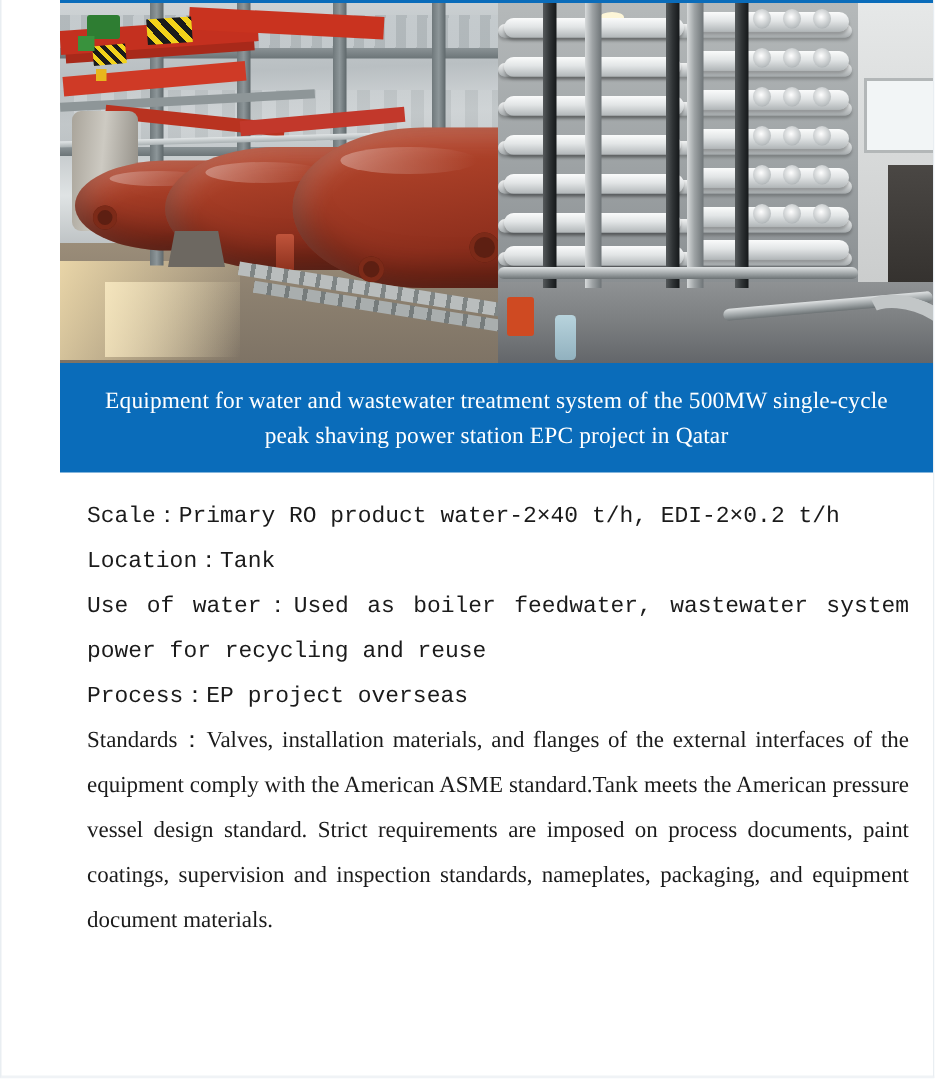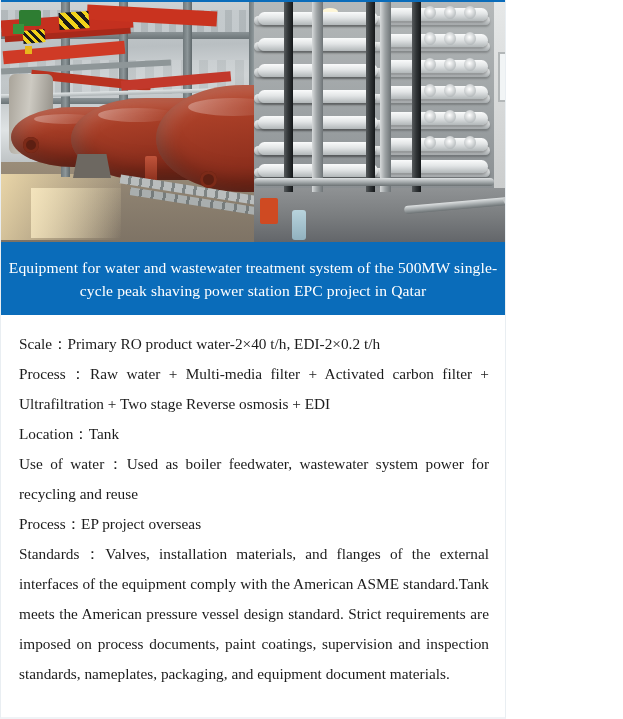--- a/index.html
+++ b/index.html
@@ -2,23 +2,24 @@
 <html><head>
 <meta charset="utf-8">
 <style>
   html,body{margin:0;padding:0;background:#ffffff;}
   body{
     width:623px;height:719px;overflow:hidden;
     font-family:"Liberation Serif","DejaVu Serif",serif;
     -webkit-font-smoothing:antialiased;
   }
   .card{
-    position:relative;width:506px;height:719px;box-sizing:border-box;
+    position:relative;width:623px;height:719px;box-sizing:border-box;
     background:#fff;border-left:1px solid #e9eef2;border-right:1px solid #e9eef2;
     border-bottom:2px solid #f0f3f6;
+    padding-left:39px;
   }
 
   
   .photos{position:relative;display:flex;width:100%;height:240px;overflow:hidden;
           border-top:2px solid #0a6cba;}
   .photo{position:relative;overflow:hidden;}
   .photo-left{width:313px;height:240px;background:#b7b3ab;}
   .photo-right{width:310px;height:240px;background:#c9c9c6;}
   .ph{position:absolute;}
 
@@ -116,21 +117,21 @@
 
   
   .banner{background:#0a6cba;height:73px;width:100%;box-sizing:border-box;
     display:flex;align-items:center;justify-content:center;}
   .banner-title{color:#ffffff;font-size:15.6px;line-height:23px;text-align:center;
     max-width:550px;letter-spacing:.1px;}
 
   
   .content{padding:14px 16px 0 18px;}
   .line{font-size:15.3px;line-height:30px;color:#1b1b1b;margin:0;
-        text-align:justify;text-justify:inter-word;}
+        text-align:justify;text-justify:inter-word;font-family:Liberation Mono, monospace;}
   .para{font-size:15.3px;line-height:30px;color:#1b1b1b;margin:0;
         text-align:justify;text-justify:inter-word;}
   .para:last-child{text-align-last:left;}
 </style>
 </head>
 <body>
 
 <div class="card">
 
   <div class="photos">
@@ -253,20 +254,19 @@
       <div class="ph r-bottle"></div>
     </div>
   </div>
 
   <div class="banner">
     <div class="banner-title">Equipment for water and wastewater treatment system of the 500MW single-cycle peak shaving power station EPC project in Qatar</div>
   </div>
 
   <div class="content">
     <p class="line">Scale：Primary RO product water-2×40 t/h, EDI-2×0.2 t/h</p>
-    <p class="para">Process：Raw water + Multi-media filter + Activated carbon filter + Ultrafiltration + Two stage Reverse osmosis + EDI</p>
     <p class="line">Location：Tank</p>
     <p class="line">Use of water：Used as boiler feedwater, wastewater system power for recycling and reuse</p>
     <p class="line">Process：EP project overseas</p>
     <p class="para">Standards：Valves, installation materials, and flanges of the external interfaces of the equipment comply with the American ASME standard.Tank meets the American pressure vessel design standard. Strict requirements are imposed on process documents, paint coatings, supervision and inspection standards, nameplates, packaging, and equipment document materials.</p>
   </div>
 
 </div>
 
 </body></html>

